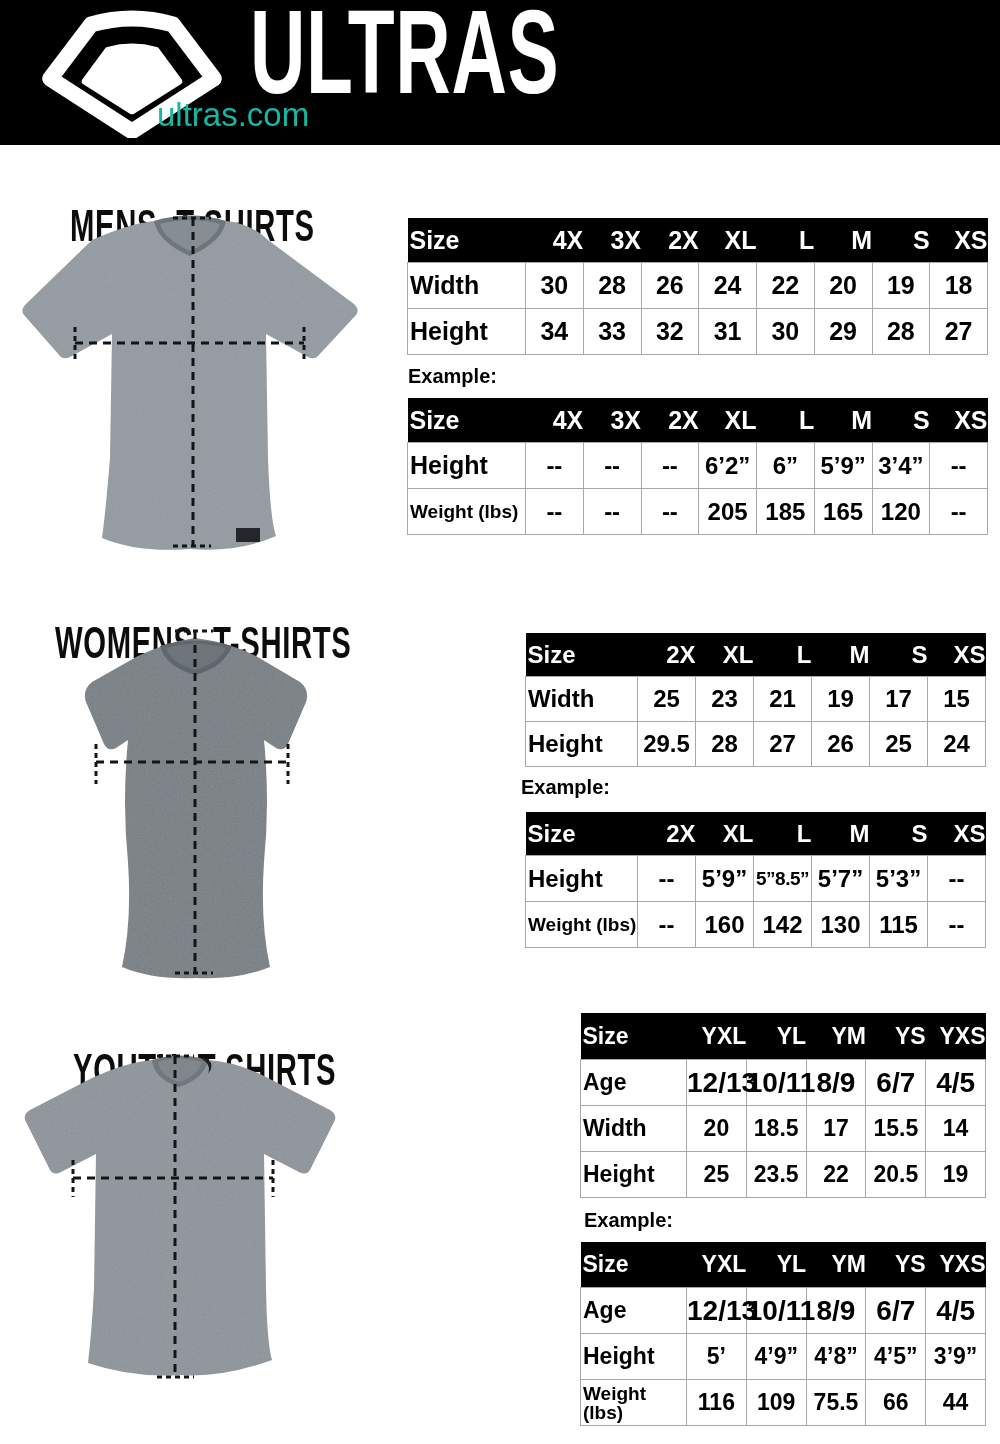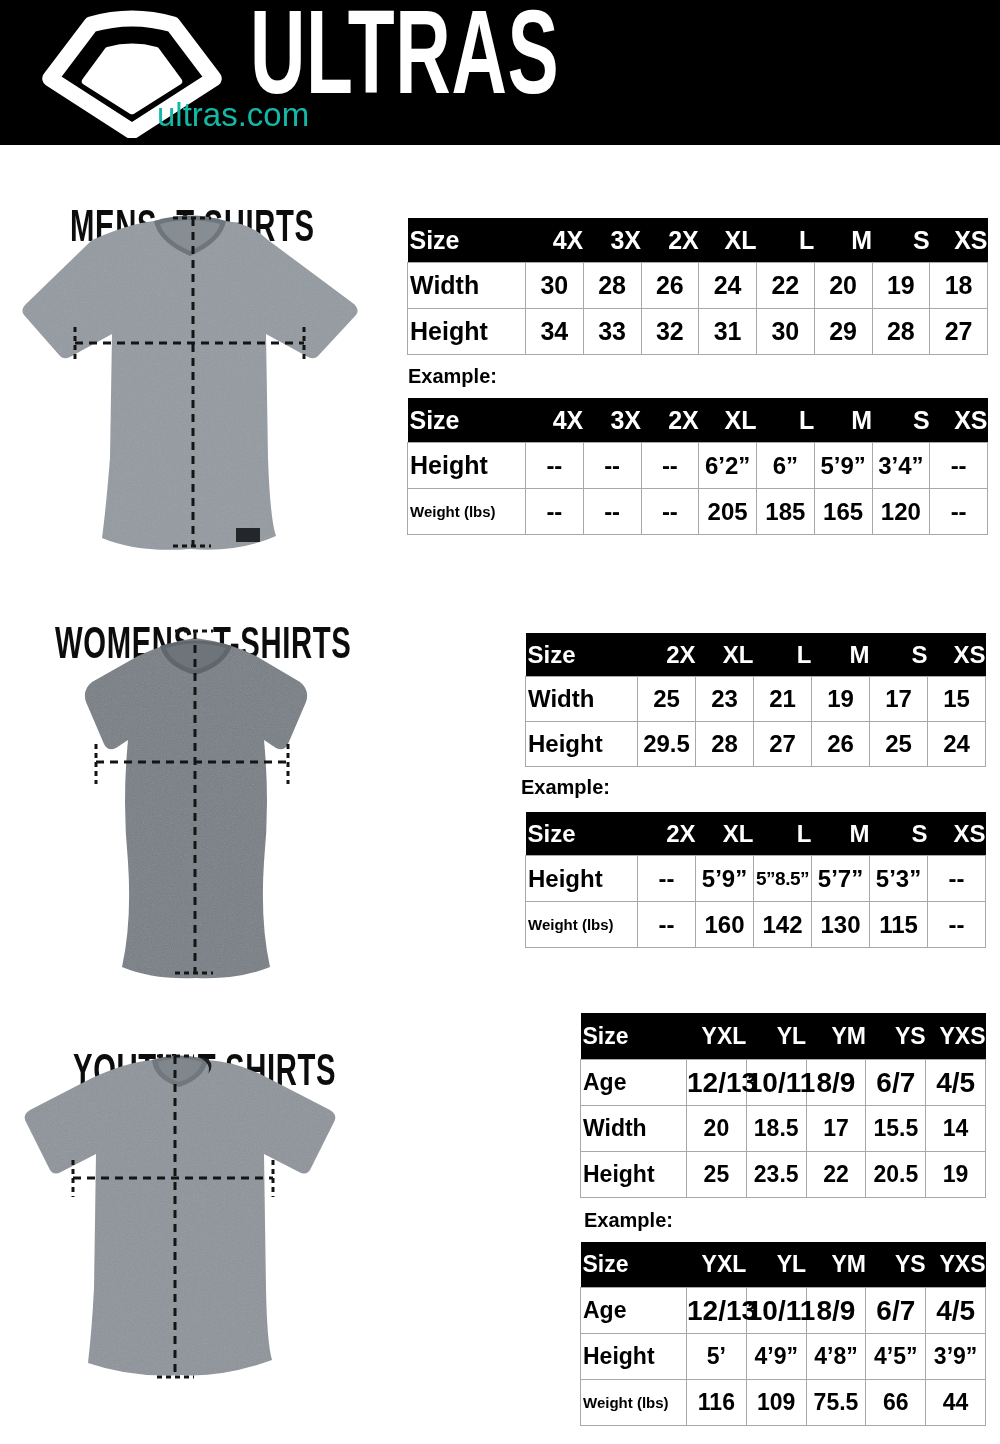--- a/index.html
+++ b/index.html
@@ -51,21 +51,21 @@
   #womens-example tr.row-height td:nth-child(4){font-size:19px;letter-spacing:-0.5px;}
 
   #youth-size{left:580px;top:1013px;width:406px;font-size:23px;}
   #youth-size th{height:46px;} #youth-size td{height:45px;}
   #youth-size col.col0{width:106px;}
   #youth-example{left:580px;top:1242px;width:406px;font-size:23px;}
   #youth-example th{height:45px;} #youth-example td{height:45px;}
   #youth-example col.col0{width:106px;}
 
   .size-table tr.row-age td.val{font-size:28px;}
-  .size-table tr.row-weight-lbs td.rlabel{font-size:15px;line-height:19px;margin-top:44px;}
+  .size-table tr.row-weight-lbs td.rlabel{font-size:19px;line-height:19px;margin-top:44px;}
   .size-table tr.row-weight-lbs td{height:49px;}
 
   
   .shirt-svg{position:absolute;}
   #mens-shirt{left:8px;top:208px;width:368px;height:348px;}
   #womens-shirt{left:38px;top:622px;width:325px;height:372px;}
   #youth-shirt{left:12px;top:1048px;width:335px;height:337px;}
 </style>
 </head>
 <body>

